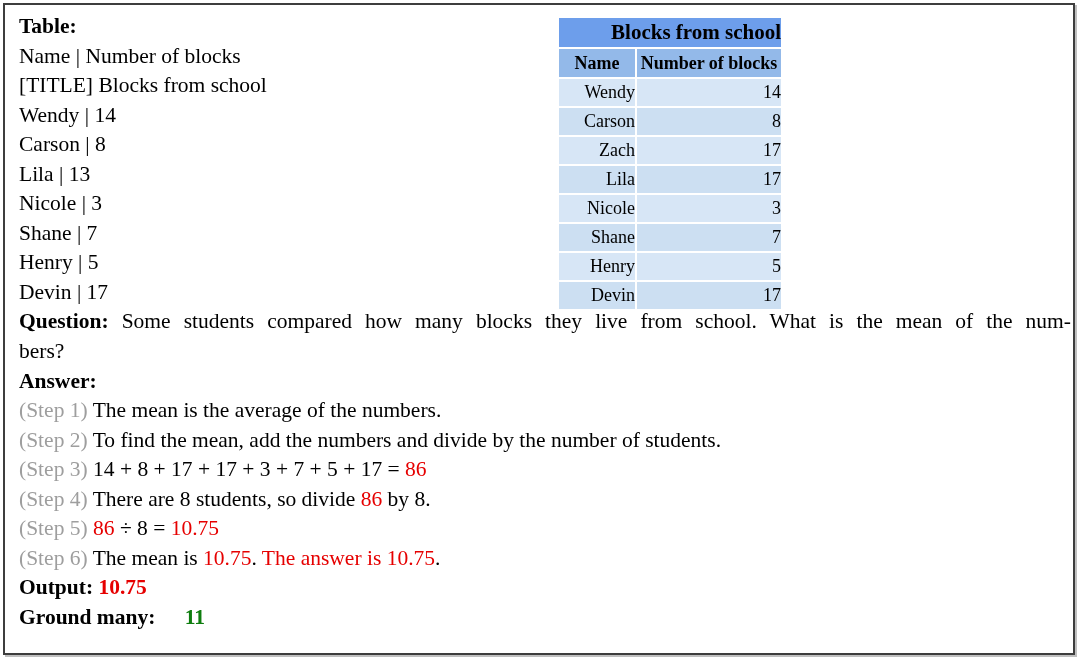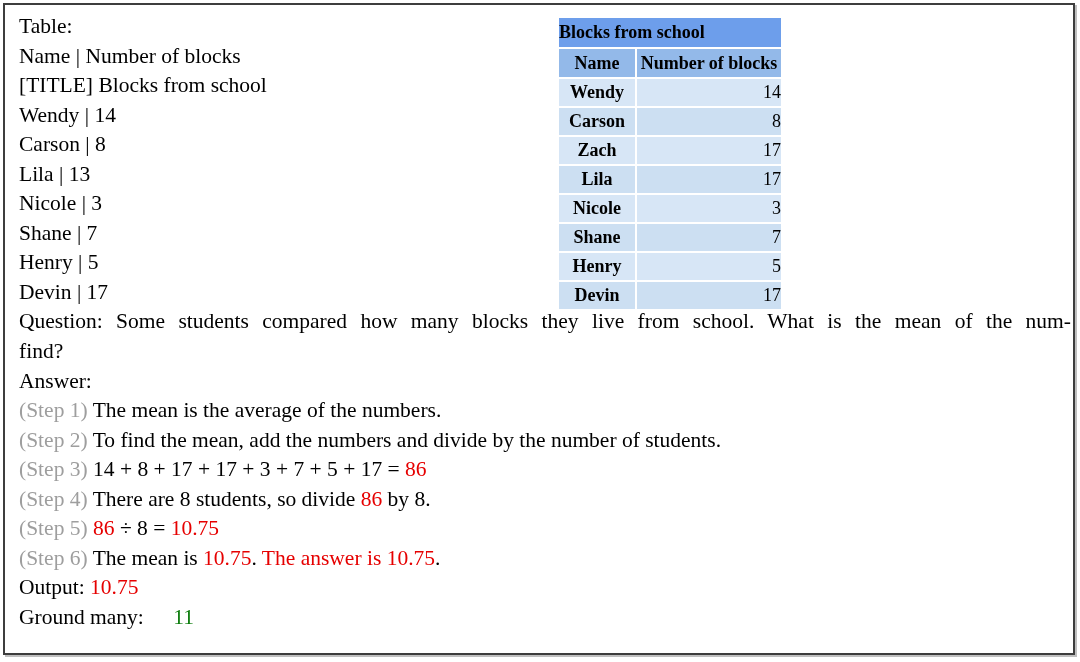--- a/index.html
+++ b/index.html
@@ -20,54 +20,54 @@
   }
   .content {
     position: absolute;
     left: 14px; top: 7px;
     width: 1052px;
     font-size: 21.5px;
     line-height: 29.55px;
   }
   .line { white-space: pre-wrap; }
   .jline { text-align: justify; text-align-last: justify; }
-  b, .bold { font-weight: normal; }
+  b, .bold { font-weight: bold; }
   .gray  { color: var(--step-gray, #9e9e9e); }
   .red   { color: var(--hl-red, #e60000); }
   .green { color: var(--gt-green, #0e7d0e); margin-left: 24px; }
 
   
   .blocks-table {
     position: absolute;
     left: 552px; top: 11px;
     width: 226px;
     border-collapse: separate;
     border-spacing: 2px;
     font-size: 18px;
     table-layout: fixed;
   }
   .blocks-table th.title-cell {
     background: var(--tbl-title-bg, #6d9eeb);
-    font-size: 18px;
+    font-size: 21px;
     font-weight: bold;
     height: 29px;
-    text-align: left;
+    text-align: right;
   }
   .blocks-table th.col-head {
     background: var(--tbl-header-bg, #93b9e9);
     font-weight: bold;
     height: 28px;
     text-align: center;
   }
   .blocks-table col.c-name { width: 76px; }
   .blocks-table td {
     height: 27px;
     font-weight: normal;
   }
-  .blocks-table td.name { text-align: center; padding-left: 0; font-weight: bold; }
+  .blocks-table td.name { text-align: right; padding-left: 0; }
   .blocks-table td.val  { text-align: right; }
   .blocks-table tbody tr:nth-child(odd) td  { background: var(--tbl-row-odd, #d7e6f6); }
   .blocks-table tbody tr:nth-child(even) td { background: var(--tbl-row-even, #ccdff2); }
 </style>
 </head>
 <body>
 
 <div class="frame">
 
   <table class="blocks-table">
@@ -131,21 +131,21 @@
         <div class="line">Carson | 8</div>
         <div class="line">Lila | 13</div>
         <div class="line">Nicole | 3</div>
         <div class="line">Shane | 7</div>
         <div class="line">Henry | 5</div>
         <div class="line">Devin | 17</div>
       </div>
 
     <div class="line jline"><b>Question:</b> <span>Some students compared how many blocks they live from school. What is the mean of the num-</span></div>
 
-    <div class="line">find?</div>
+    <div class="line">bers?</div>
 
     <div class="line bold">Answer:</div>
 
     <div id="steps">
         <div class="line"><span class="gray">(Step 1) </span><span>The mean is the average of the numbers.</span></div>
         <div class="line"><span class="gray">(Step 2) </span><span>To find the mean, add the numbers and divide by the number of students.</span></div>
         <div class="line"><span class="gray">(Step 3) </span><span>14 + 8 + 17 + 17 + 3 + 7 + 5 + 17 = </span><span class="red">86</span></div>
         <div class="line"><span class="gray">(Step 4) </span><span>There are 8 students, so divide </span><span class="red">86</span><span> by 8.</span></div>
         <div class="line"><span class="gray">(Step 5) </span><span class="red">86</span><span> ÷ 8 = </span><span class="red">10.75</span></div>
         <div class="line"><span class="gray">(Step 6) </span><span>The mean is </span><span class="red">10.75</span><span>. </span><span class="red">The answer is 10.75</span><span>.</span></div>

